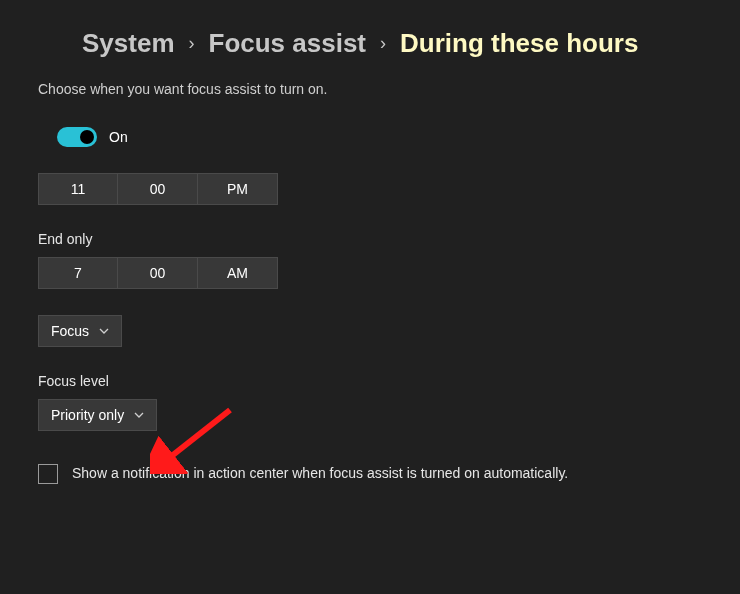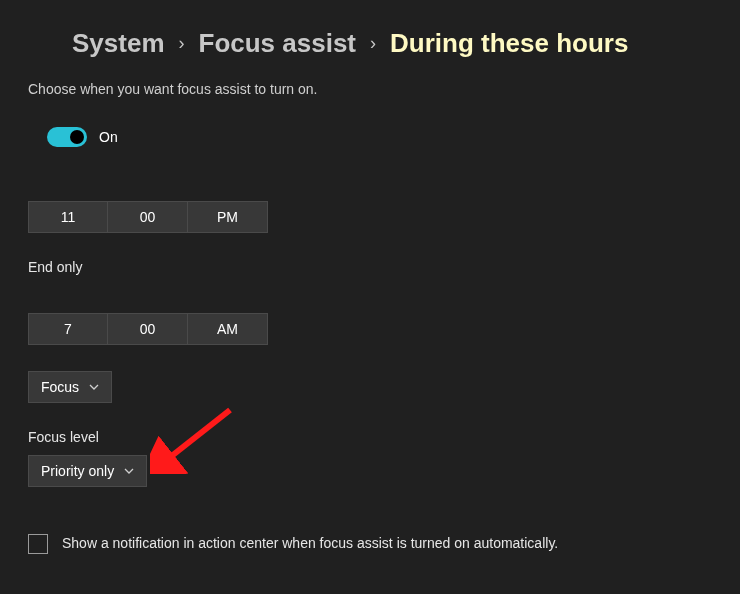--- a/index.html
+++ b/index.html
@@ -7,21 +7,21 @@
       width: 740px;
       height: 594px;
       background: #202020;
       color: #ffffff;
       font-family: "Segoe UI", -apple-system, sans-serif;
       font-size: 14px;
       overflow: hidden;
       position: relative;
     }
     .content {
-      padding: 28px 28px;
+      padding: 28px 38px;
     }
     .breadcrumb {
       display: flex;
       align-items: center;
       gap: 14px;
       font-size: 26px;
       font-weight: 600;
       margin-left: 44px;
       margin-bottom: 22px;
     }
@@ -86,21 +86,20 @@
       width: 80px;
       height: 32px;
       background: #383838;
       border: 1px solid #4a4a4a;
       display: flex;
       align-items: center;
       justify-content: center;
       color: #ffffff;
       font-size: 14px;
       cursor: pointer;
-      margin-top: 28px;
     }
     .time-cell + .time-cell { border-left: none; }
     .group {
       margin-bottom: 26px;
     }
     .dropdown {
       display: inline-flex;
       align-items: center;
       gap: 10px;
       height: 32px;
@@ -116,21 +115,21 @@
       height: 10px;
       display: flex;
       align-items: center;
       justify-content: center;
     }
     .chevron svg { display:block; }
     .checkbox-row {
       display: flex;
       align-items: flex-start;
       gap: 14px;
-      margin-top: 46px;
+      margin-top: 32px;
     }
     .checkbox {
       width: 20px;
       height: 20px;
       border: 1px solid #9a9a9a;
       background: transparent;
       flex-shrink: 0;
       cursor: pointer;
       margin-top: 1px;
     }

